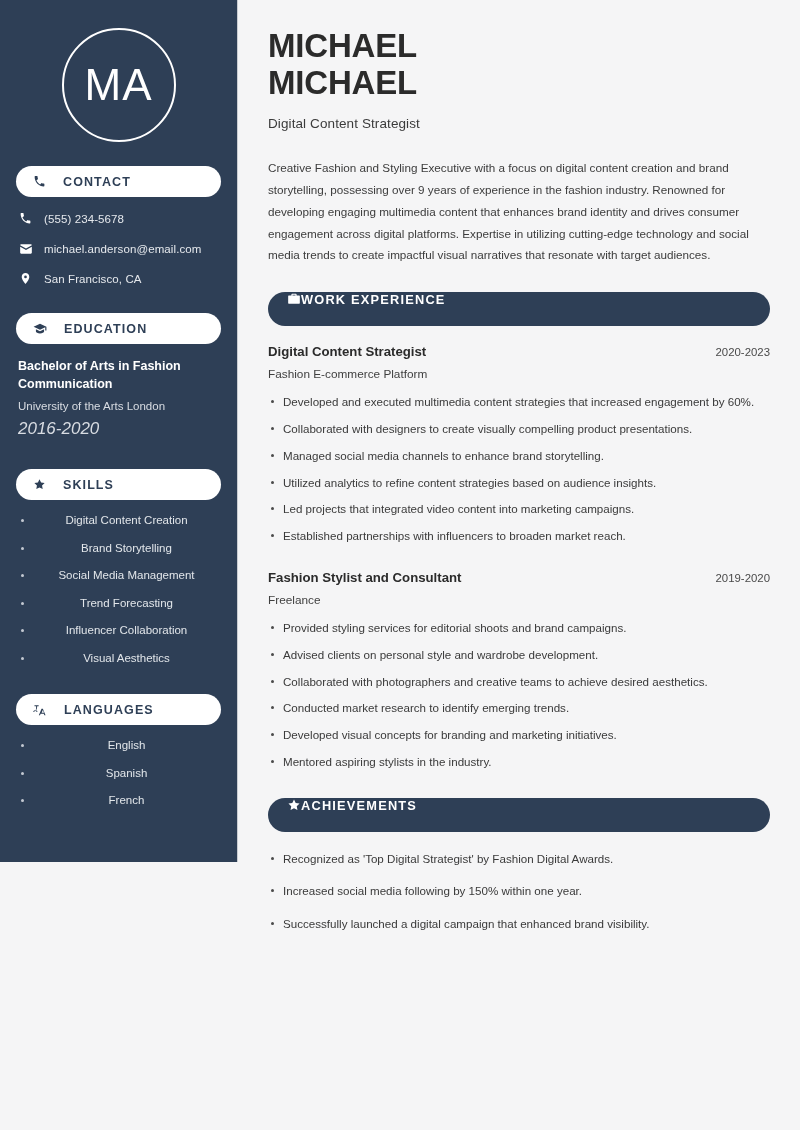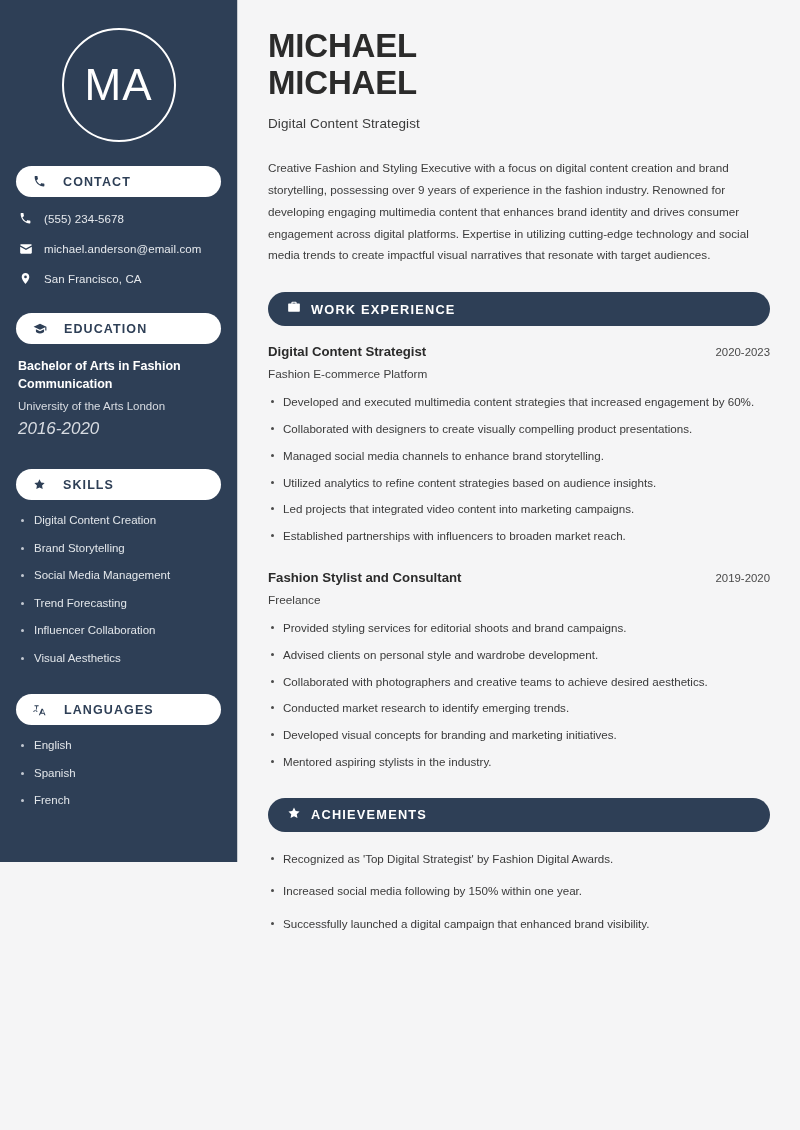--- a/index.html
+++ b/index.html
@@ -108,20 +108,21 @@
     font-size: 17px;
     color: #d8dce2;
     line-height: 1.5;
     font-style: italic;
   }
 
   .side-list {
     list-style: none;
     margin: 0 0 28px 0;
     padding: 0 2px;
+    text-align: center;
   }
   .side-list li {
     font-size: 11.5px;
     color: #e2e6ea;
     line-height: 1.35;
     margin-bottom: 12px;
     padding-left: 16px;
     position: relative;
   }
   .side-list li::before {
@@ -165,22 +166,21 @@
     margin-bottom: 0;
     text-align: left;
   }
 
   .section-bar {
     background: #2e3f56;
     color: #ffffff;
     border-radius: 999px;
     height: 34px;
     display: flex;
-    align-items: center;
-    gap: 10px;
+    align-items: flex-start;
     padding: 0 19px;
     margin-top: 26px;
     margin-bottom: 18px;
     box-sizing: border-box;
   }
   .section-bar .bar-label {
     font-size: 12.8px;
     font-weight: bold;
     letter-spacing: 1.2px;
   }

